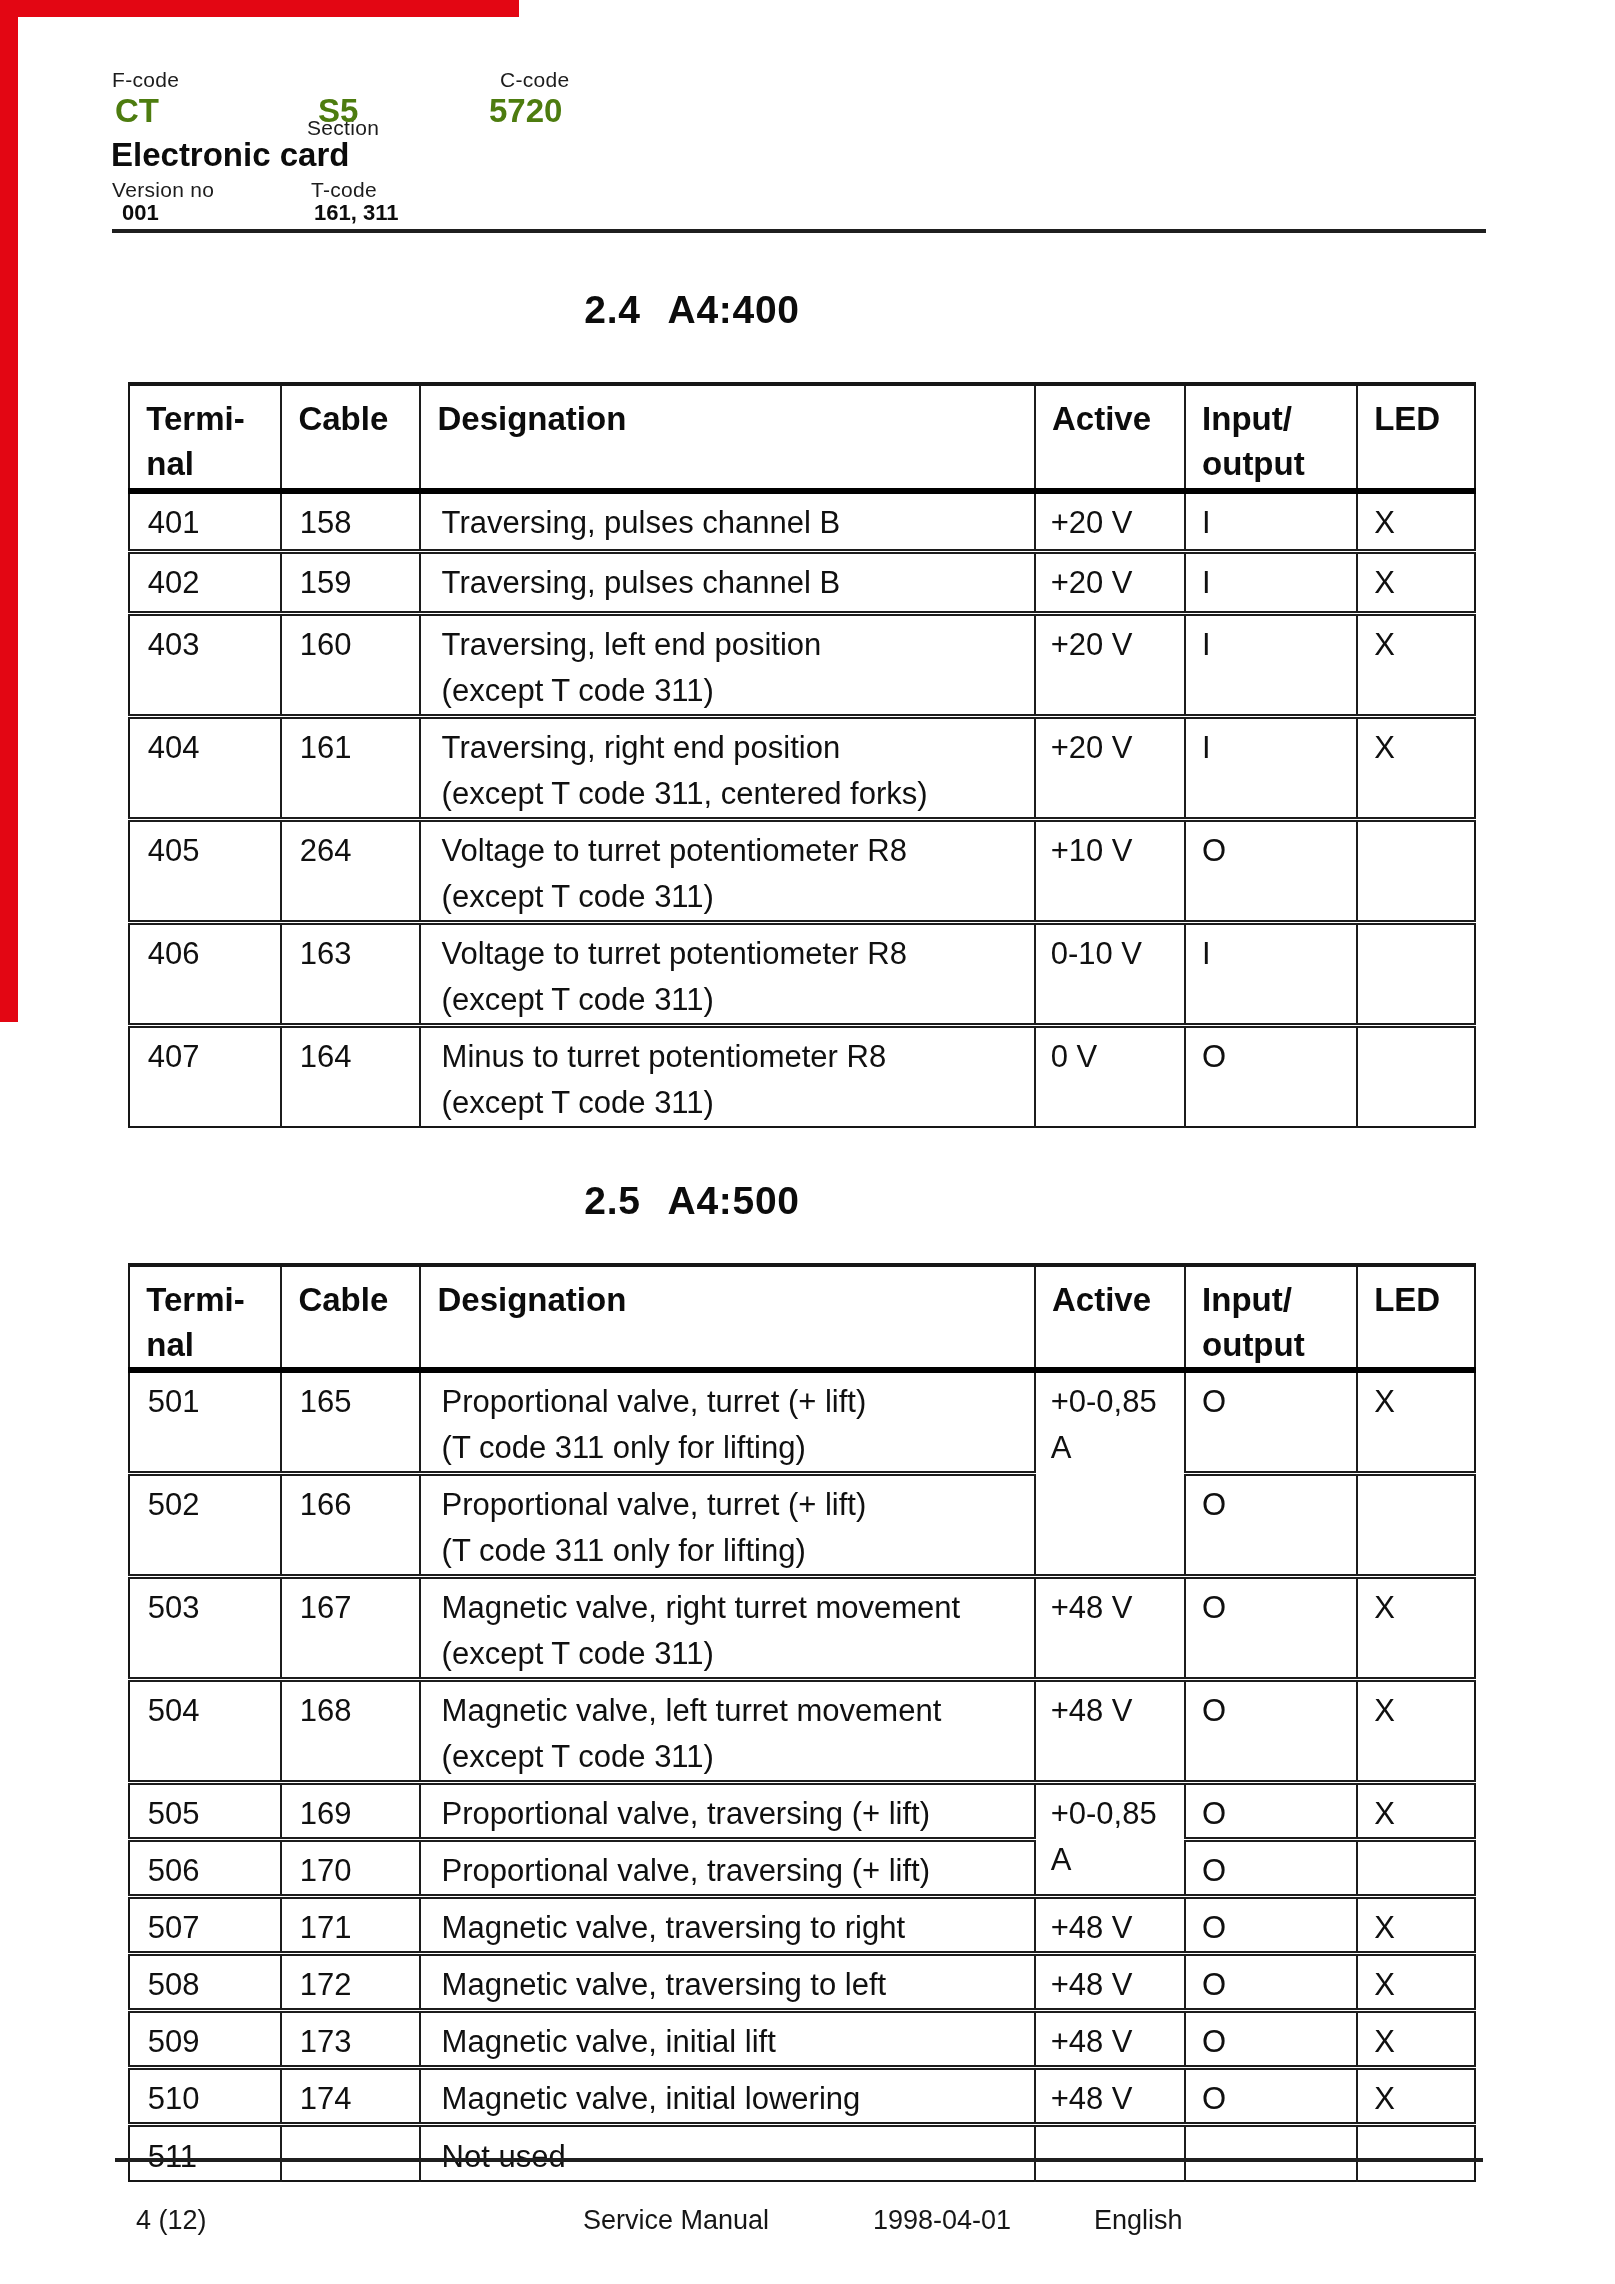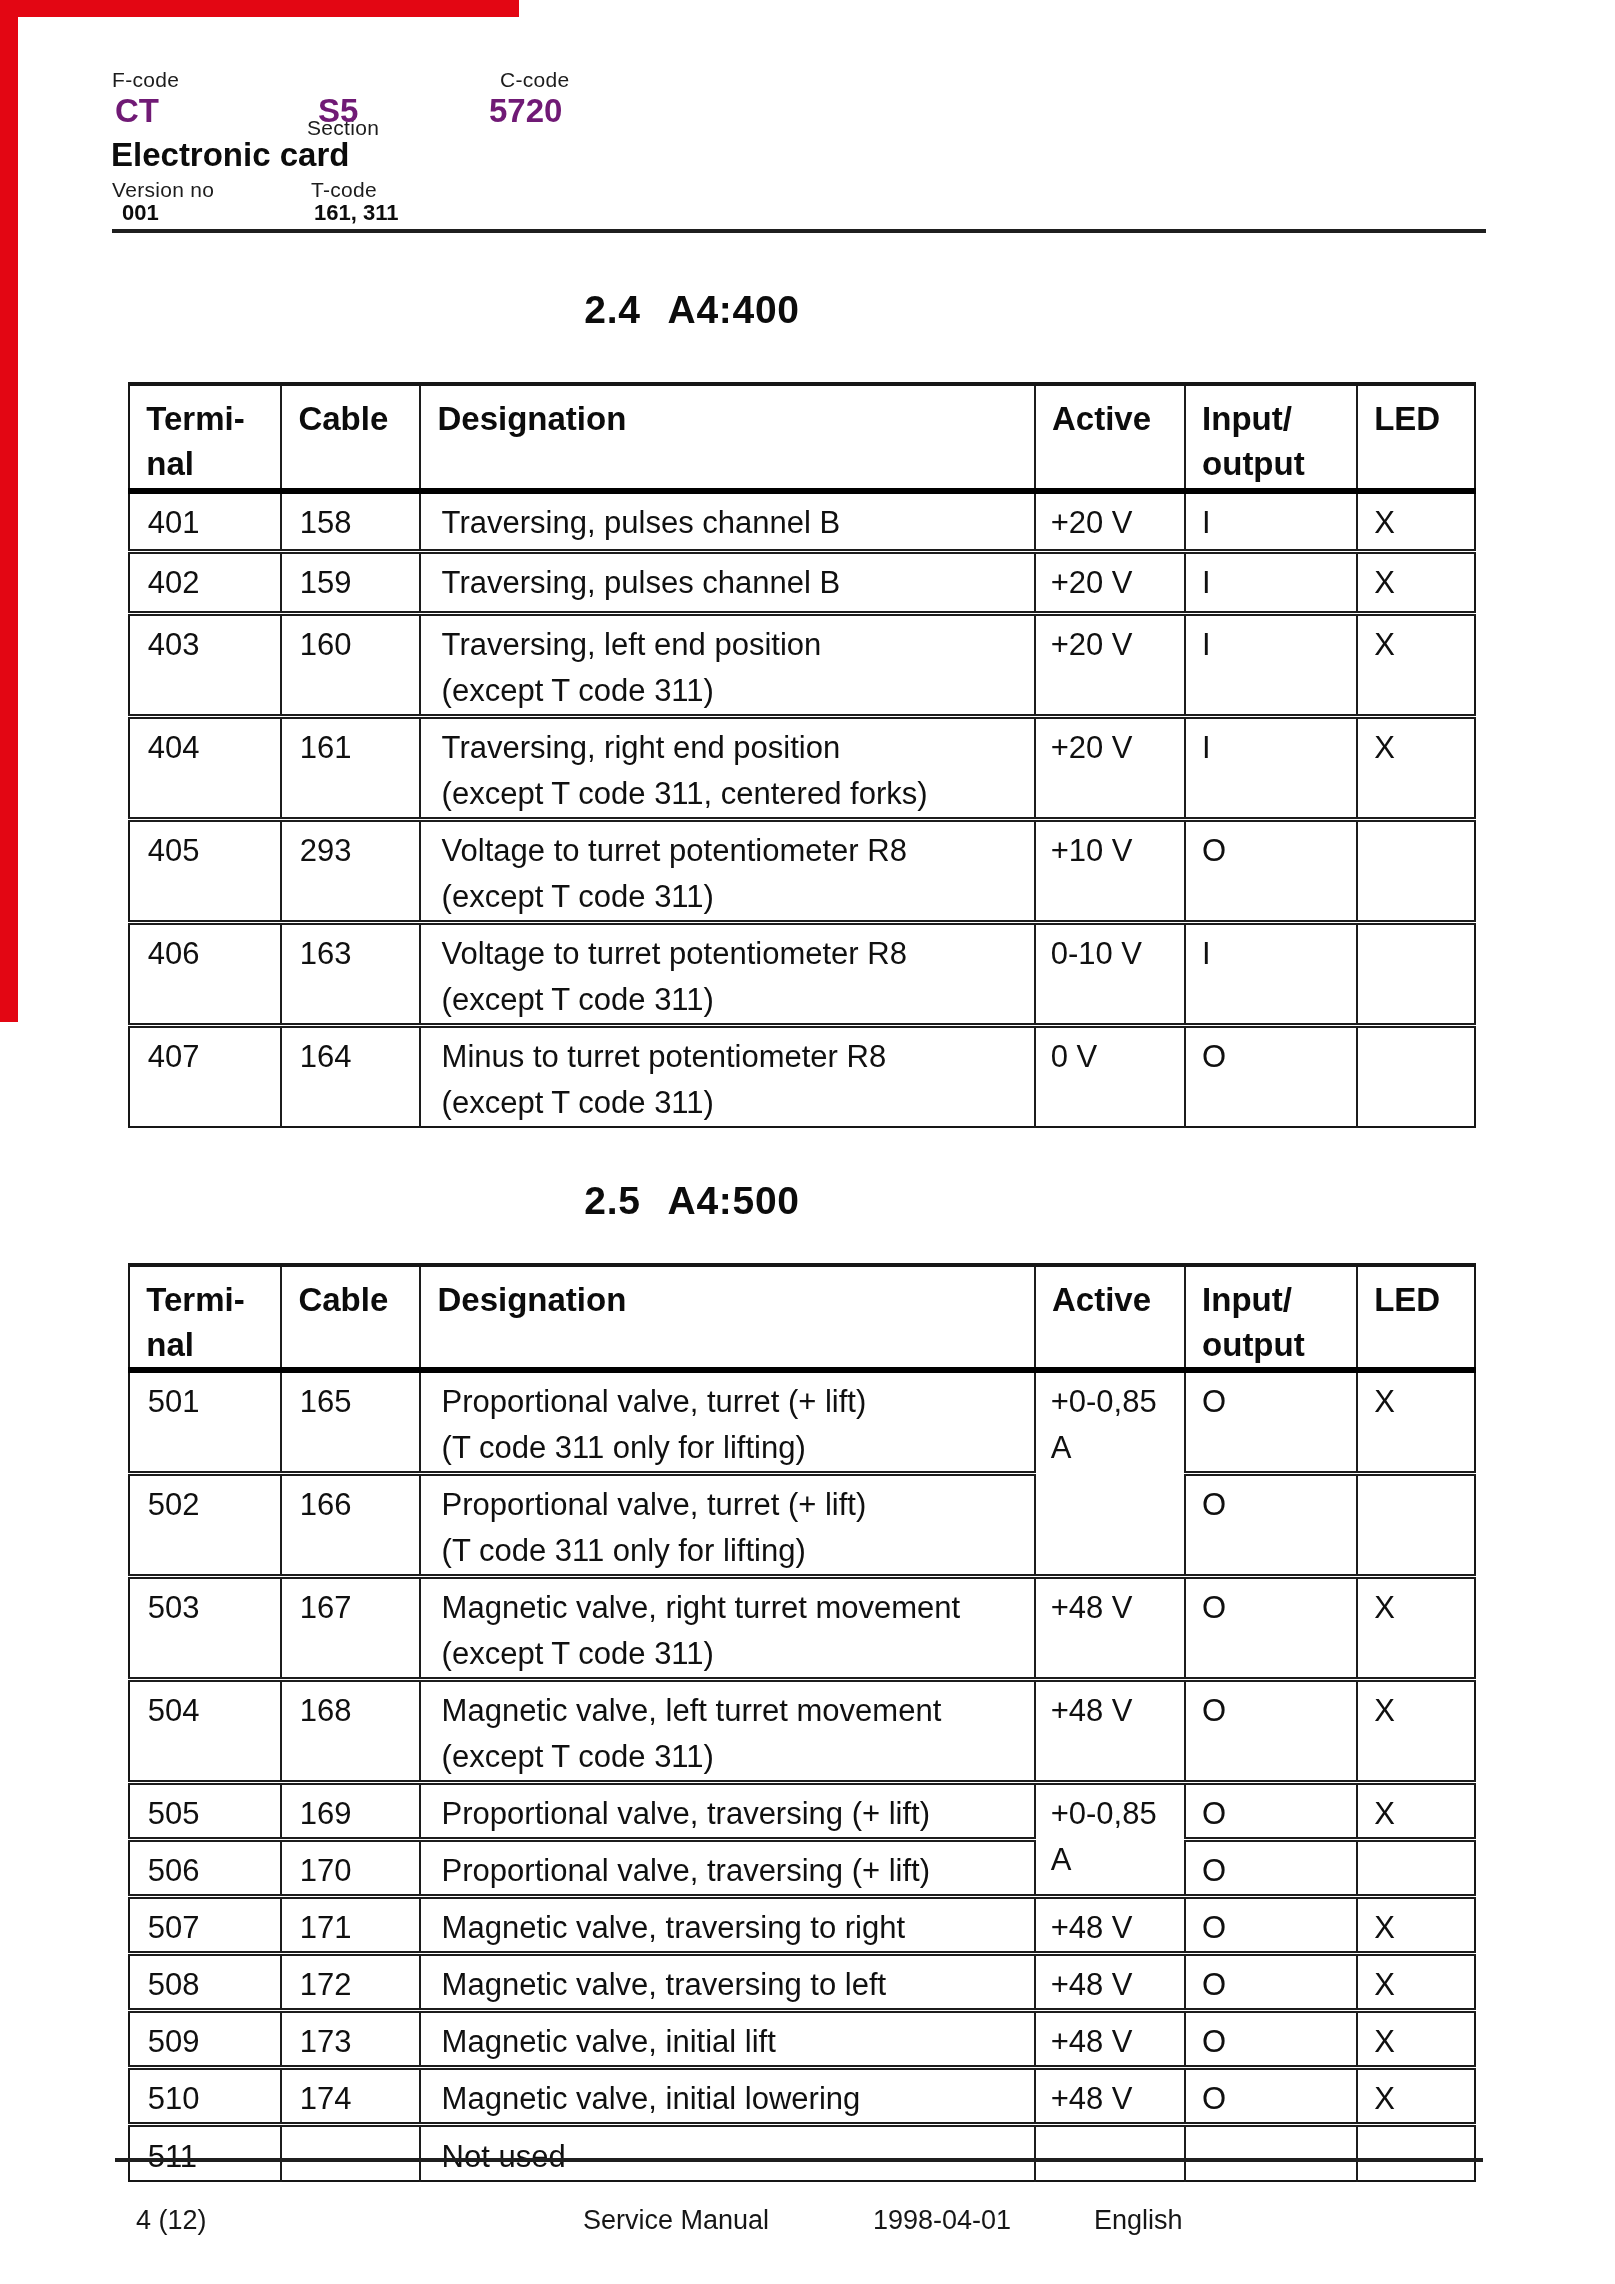--- a/index.html
+++ b/index.html
@@ -7,21 +7,21 @@
     width:1616px;height:2284px;position:relative;background:#ffffff;
     font-family:"Liberation Sans","DejaVu Sans",sans-serif;color:#111;
     overflow:hidden;
   }
   
   .red-bar-left{position:absolute;left:0;top:0;width:18.3px;height:1022px;}
   .red-bar-top{position:absolute;left:0;top:0;width:519px;height:17px;}
 
   
   .hdr-label{position:absolute;font-size:21px;color:#1c1c1c;letter-spacing:0.3px;}
-  .hdr-value{position:absolute;font-size:33px;font-weight:bold;color:#701a75;}
+  .hdr-value{position:absolute;font-size:33px;font-weight:bold;color:#4d7c0f;}
   .hdr-sub-value{position:absolute;font-size:22px;font-weight:bold;color:#0c0c0c;}
   .product-title{position:absolute;left:111px;top:136px;font-size:33px;font-weight:bold;color:#0c0c0c;}
   .hdr-rule{position:absolute;left:112px;top:229px;width:1374px;height:4.1px;background:#1f1f1f;}
 
   
   .section-title{
     position:absolute;left:112px;width:1160px;text-align:center;
     font-size:39px;font-weight:bold;color:#0c0c0c;letter-spacing:0.7px;
   }
   #sec1-title{top:288px;}
@@ -181,21 +181,21 @@
           <div>(except T code 311, centered forks)</div>
         </td>
         <td class="c4">
           <div>+20 V</div>
         </td>
         <td class="c5">I</td>
         <td class="c6">X</td>
       </tr>
       <tr>
         <td class="c1">405</td>
-        <td class="c2">293</td>
+        <td class="c2">264</td>
         <td class="c3">
           <div>Voltage to turret potentiometer R8</div>
           <div>(except T code 311)</div>
         </td>
         <td class="c4">
           <div>+10 V</div>
         </td>
         <td class="c5">O</td>
         <td class="c6"></td>
       </tr>

